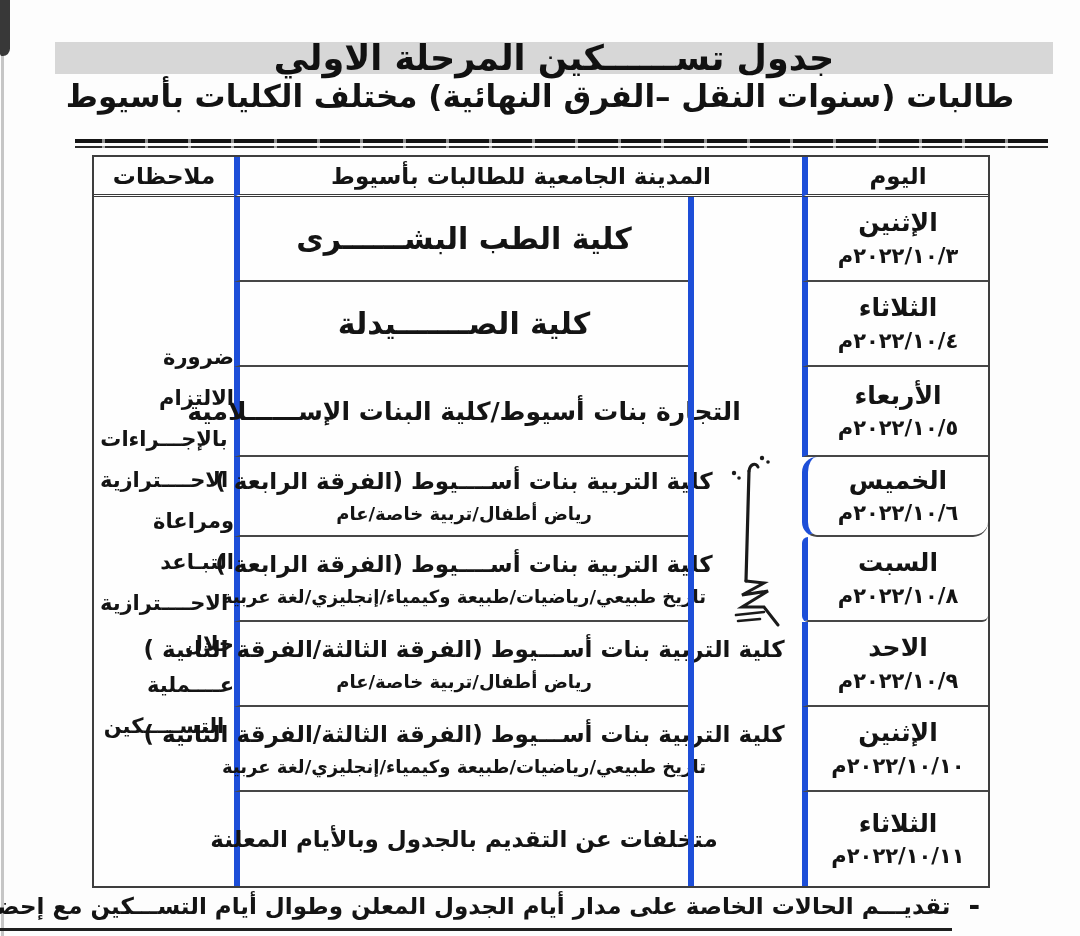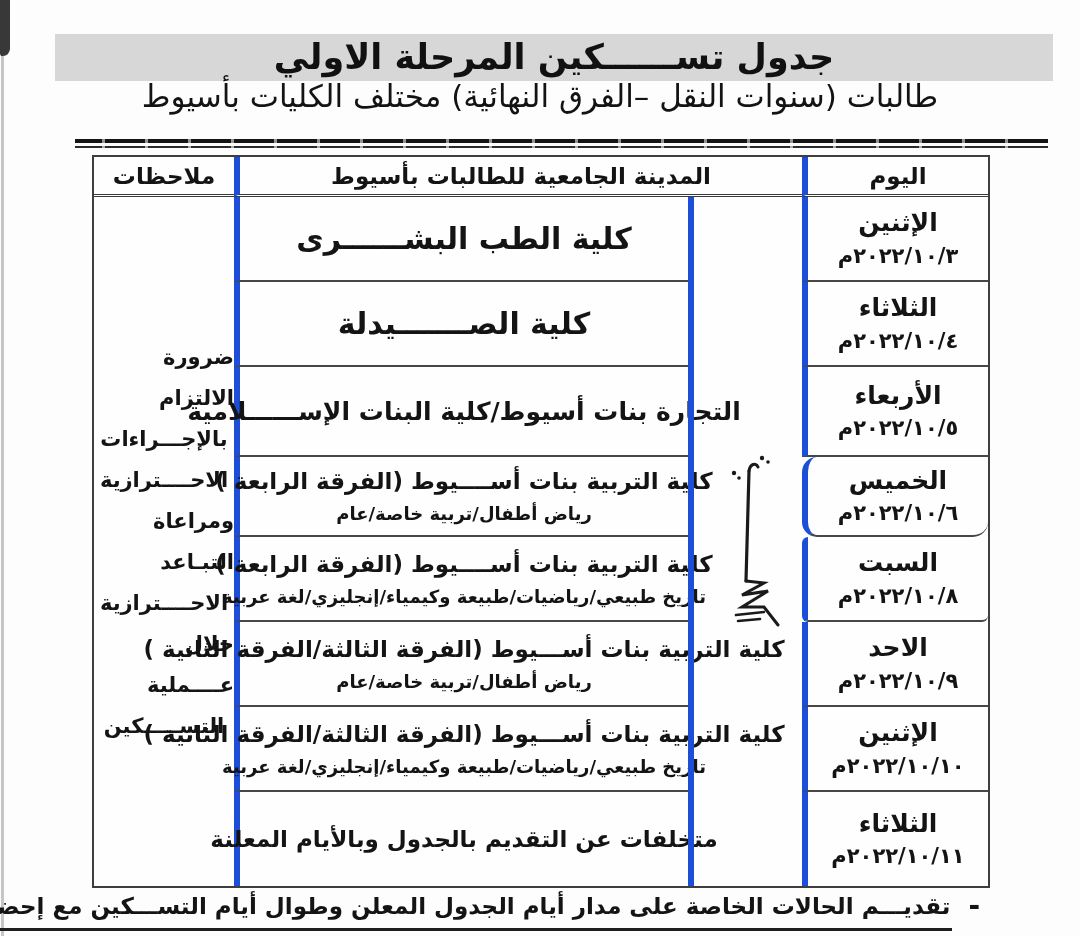--- a/index.html
+++ b/index.html
@@ -23,32 +23,32 @@
     background: #a9a9a9; opacity: .65;
   }
   .scan-bar-top {
     position: absolute; left: 0; top: -4px;
     width: 10px; height: 60px;
     background: #383838;
     border-radius: 0 3px 10px 4px;
   }
   
   .title-band {
-    position: absolute; left: 55px; top: 34px;
-    width: 998px; height: 47px;
+    position: absolute; left: 55px; top: 42px;
+    width: 998px; height: 32px;
     background: #d7d7d7;
     display: flex; align-items: center; justify-content: center;
   }
   .title-band .t {
     font-size: 35px; font-weight: 700; color: #111;
     white-space: nowrap; line-height: 47px;
   }
   .subtitle {
     position: absolute; left: 0; top: 78px; width: 1080px;
-    text-align: center; font-size: 31px; font-weight: 400; color: #131313;
+    text-align: center; font-size: 31px; font-weight: 700; color: #131313;
     white-space: nowrap;
   }
   
   .rule { position: absolute; left: 75px; width: 973px; }
   .rule-a { top: 139px; height: 4px;
     background: repeating-linear-gradient(to left, #151515 0 40px, rgba(21,21,21,.45) 40px 43px); }
   .rule-b { top: 146px; height: 2px;
     background: repeating-linear-gradient(to left, #2b2b2b 0 40px, rgba(43,43,43,.4) 40px 43px); }
 
   

